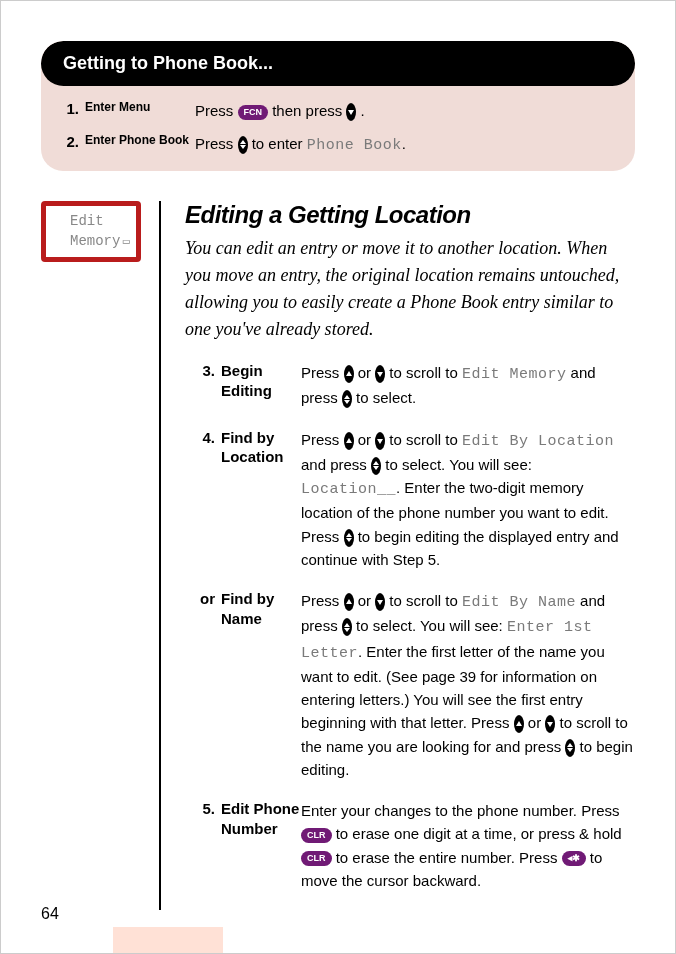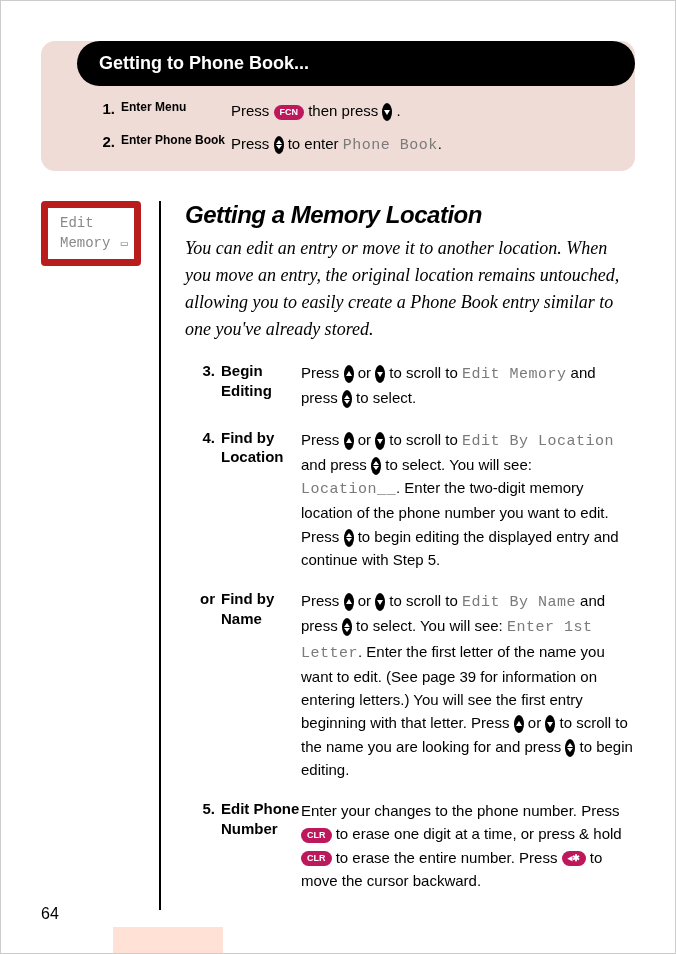--- a/index.html
+++ b/index.html
@@ -11,25 +11,24 @@
     height: 954px;
     box-sizing: border-box;
     position: relative;
     border: 1px solid #ccc;
   }
   .page {
     padding: 40px 40px 50px 40px;
   }
   
   .panel {
-    border-radius: 14px;
+    border-radius: 22px;
     background: #f0dcd7;
     margin: 0 0 30px 0;
     overflow: hidden;
-    padding-left: 36px;
   }
   .panel-header {
     background: #000;
     color: #fff;
     font-weight: bold;
     font-size: 18px;
     padding: 12px 22px;
     border-radius: 27px;
   }
   .panel-body {
@@ -113,21 +112,21 @@
     left:50%; top:65%;
     transform:translate(-50%,-50%);
     width:0;height:0;
     border-left:3px solid transparent;
     border-right:3px solid transparent;
     border-top:4px solid #fff;
   }
   .key-wide {
     display:inline-block;
     vertical-align:middle;
-    background:#be185d;
+    background:#701a75;
     color:#fff;
     font-weight:bold;
     font-size:9px;
     padding:3px 6px;
     border-radius:50px;
     line-height:1;
   }
   .lcd {
     font-family: "Courier New", monospace;
     letter-spacing: 0.5px;
@@ -137,23 +136,23 @@
   
   .content {
     display: flex;
     align-items: flex-start;
   }
   .sidebar {
     width: 100px;
     flex: 0 0 100px;
   }
   .lcd-box {
-    border: 7px solid #b91c1c;
+    border: 5px solid #b91c1c;
     border-radius: 4px;
-    padding: 6px 12px;
+    padding: 6px 24px;
     font-family: "Courier New", monospace;
     font-size: 14px;
     color: #888;
     line-height: 1.4;
     position: relative;
   }
   .lcd-box .book-icon {
     position:absolute;
     right:6px;
     bottom:6px;
@@ -259,21 +258,21 @@
   <div class="content">
     <div class="sidebar">
       <div class="lcd-box">
         <div>Edit</div>
         <div>Memory</div>
         <span class="book-icon">▭</span>
       </div>
     </div>
 
     <div class="main">
-      <h1>Getting a Memory Location</h1>
+      <h1>Editing a Getting Location</h1>
       <div class="intro">You can edit an entry or move it to another location. When you move an entry, the original location remains untouched, allowing you to easily create a Phone Book entry similar to one you've already stored.</div>
 
       <div class="proc-row">
         <div class="proc-num">3.</div>
         <div class="proc-label">Begin Editing</div>
         <div class="proc-body">
           <span>Press </span><span class="key-oval arrow-up"></span><span> or </span><span class="key-oval arrow-down"></span><span> to scroll to </span><span class="lcd">Edit Memory</span><span> and press </span><span class="key-oval updown"></span><span> to select.</span>
         </div>
       </div>
 

